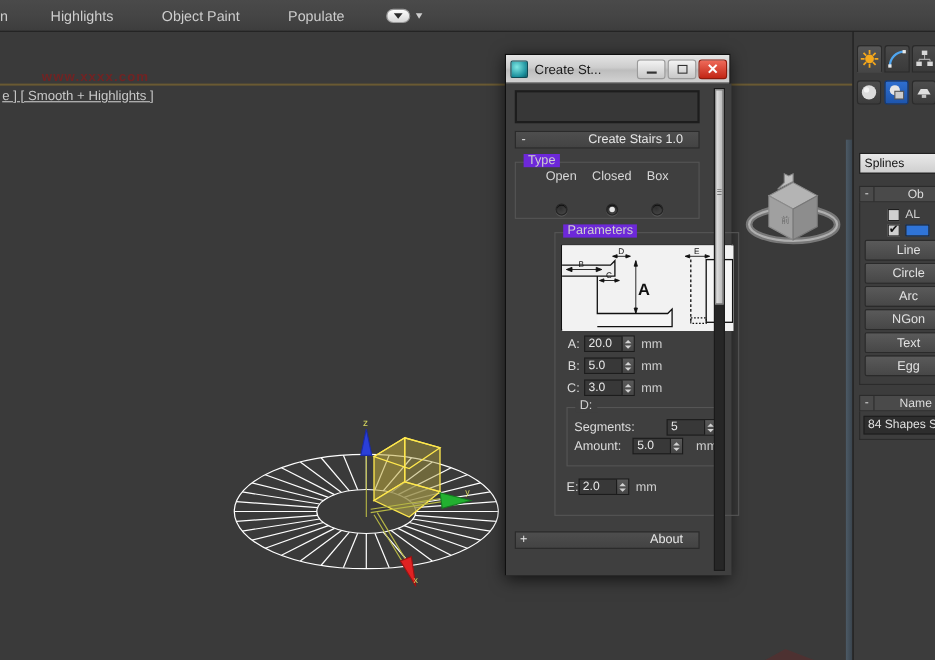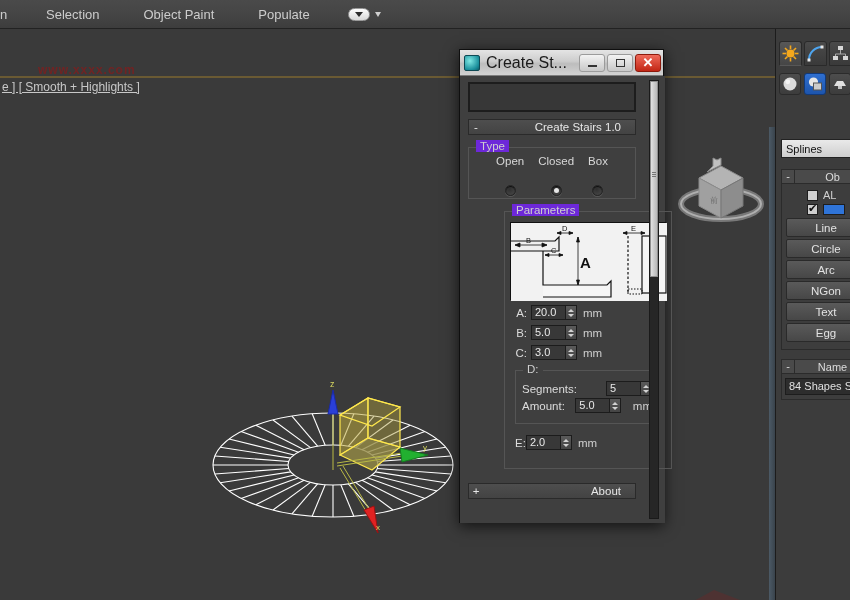--- a/index.html
+++ b/index.html
@@ -122,21 +122,21 @@
   }
   #titlebar {
     height: 26px;
     background: linear-gradient(180deg,#e4e4e4 0%,#cdcdcd 45%,#bdbdbd 55%,#d2d2d2 100%);
     border-bottom:1px solid #7d7d7d;
     display:flex; align-items:center; padding: 0 2px 0 4px;
   }
   #dlg-icon { width:16px;height:16px;border-radius:2px;
     background: radial-gradient(circle at 35% 35%, #7fe8e4, #1b8f9c 70%, #0e5b66);
     border:1px solid #0e4a55; display:flex;align-items:center;justify-content:center;}
-  #dlg-title { font-size:16px; color:#1a1a1a; margin-left:6px; flex:1; white-space:nowrap; overflow:hidden;}
+  #dlg-title { font-size:12px; color:#1a1a1a; margin-left:6px; flex:1; white-space:nowrap; overflow:hidden;}
   .wbtn {
     width:26px; height:18px; margin-left:2px; border:1px solid #9b9b9b; border-radius:3px;
     background: linear-gradient(180deg,#f3f3f3,#c8c8c8);
     display:flex;align-items:center;justify-content:center;
   }
   .wbtn.close { background: linear-gradient(180deg,#ef6a5a,#c22615); border-color:#8d1a0c; }
   .wbtn .bar { width:9px;height:2px;background:#333; margin-top:6px;}
   .wbtn .sq { width:9px;height:8px;border:1.5px solid #333;}
   .wbtn .x { color:#fff; font-size:13px; font-weight:bold; line-height:13px; font-family:"Liberation Sans",sans-serif;}
 
@@ -226,21 +226,21 @@
     border:3px solid #e01f1f; pointer-events:none;
   }
   #about-rollout { margin-top:14px; }
   #about-rollout .dlg-rollout .ttl { padding-right:14px; }
 </style>
 </head>
 <body>
 
 <div id="menubar">
   <div class="menu-item clip">n</div>
-  <div class="menu-item">Selection</div>
+  <div class="menu-item">Highlights</div>
   <div class="menu-item">Object Paint</div>
   <div class="menu-item">Populate</div>
   <div id="maxicon-wrap">
     <div class="pill">
         <div class="chev"></div>
       </div>
     <div class="tiny-chev"></div>
   </div>
 </div>
 

